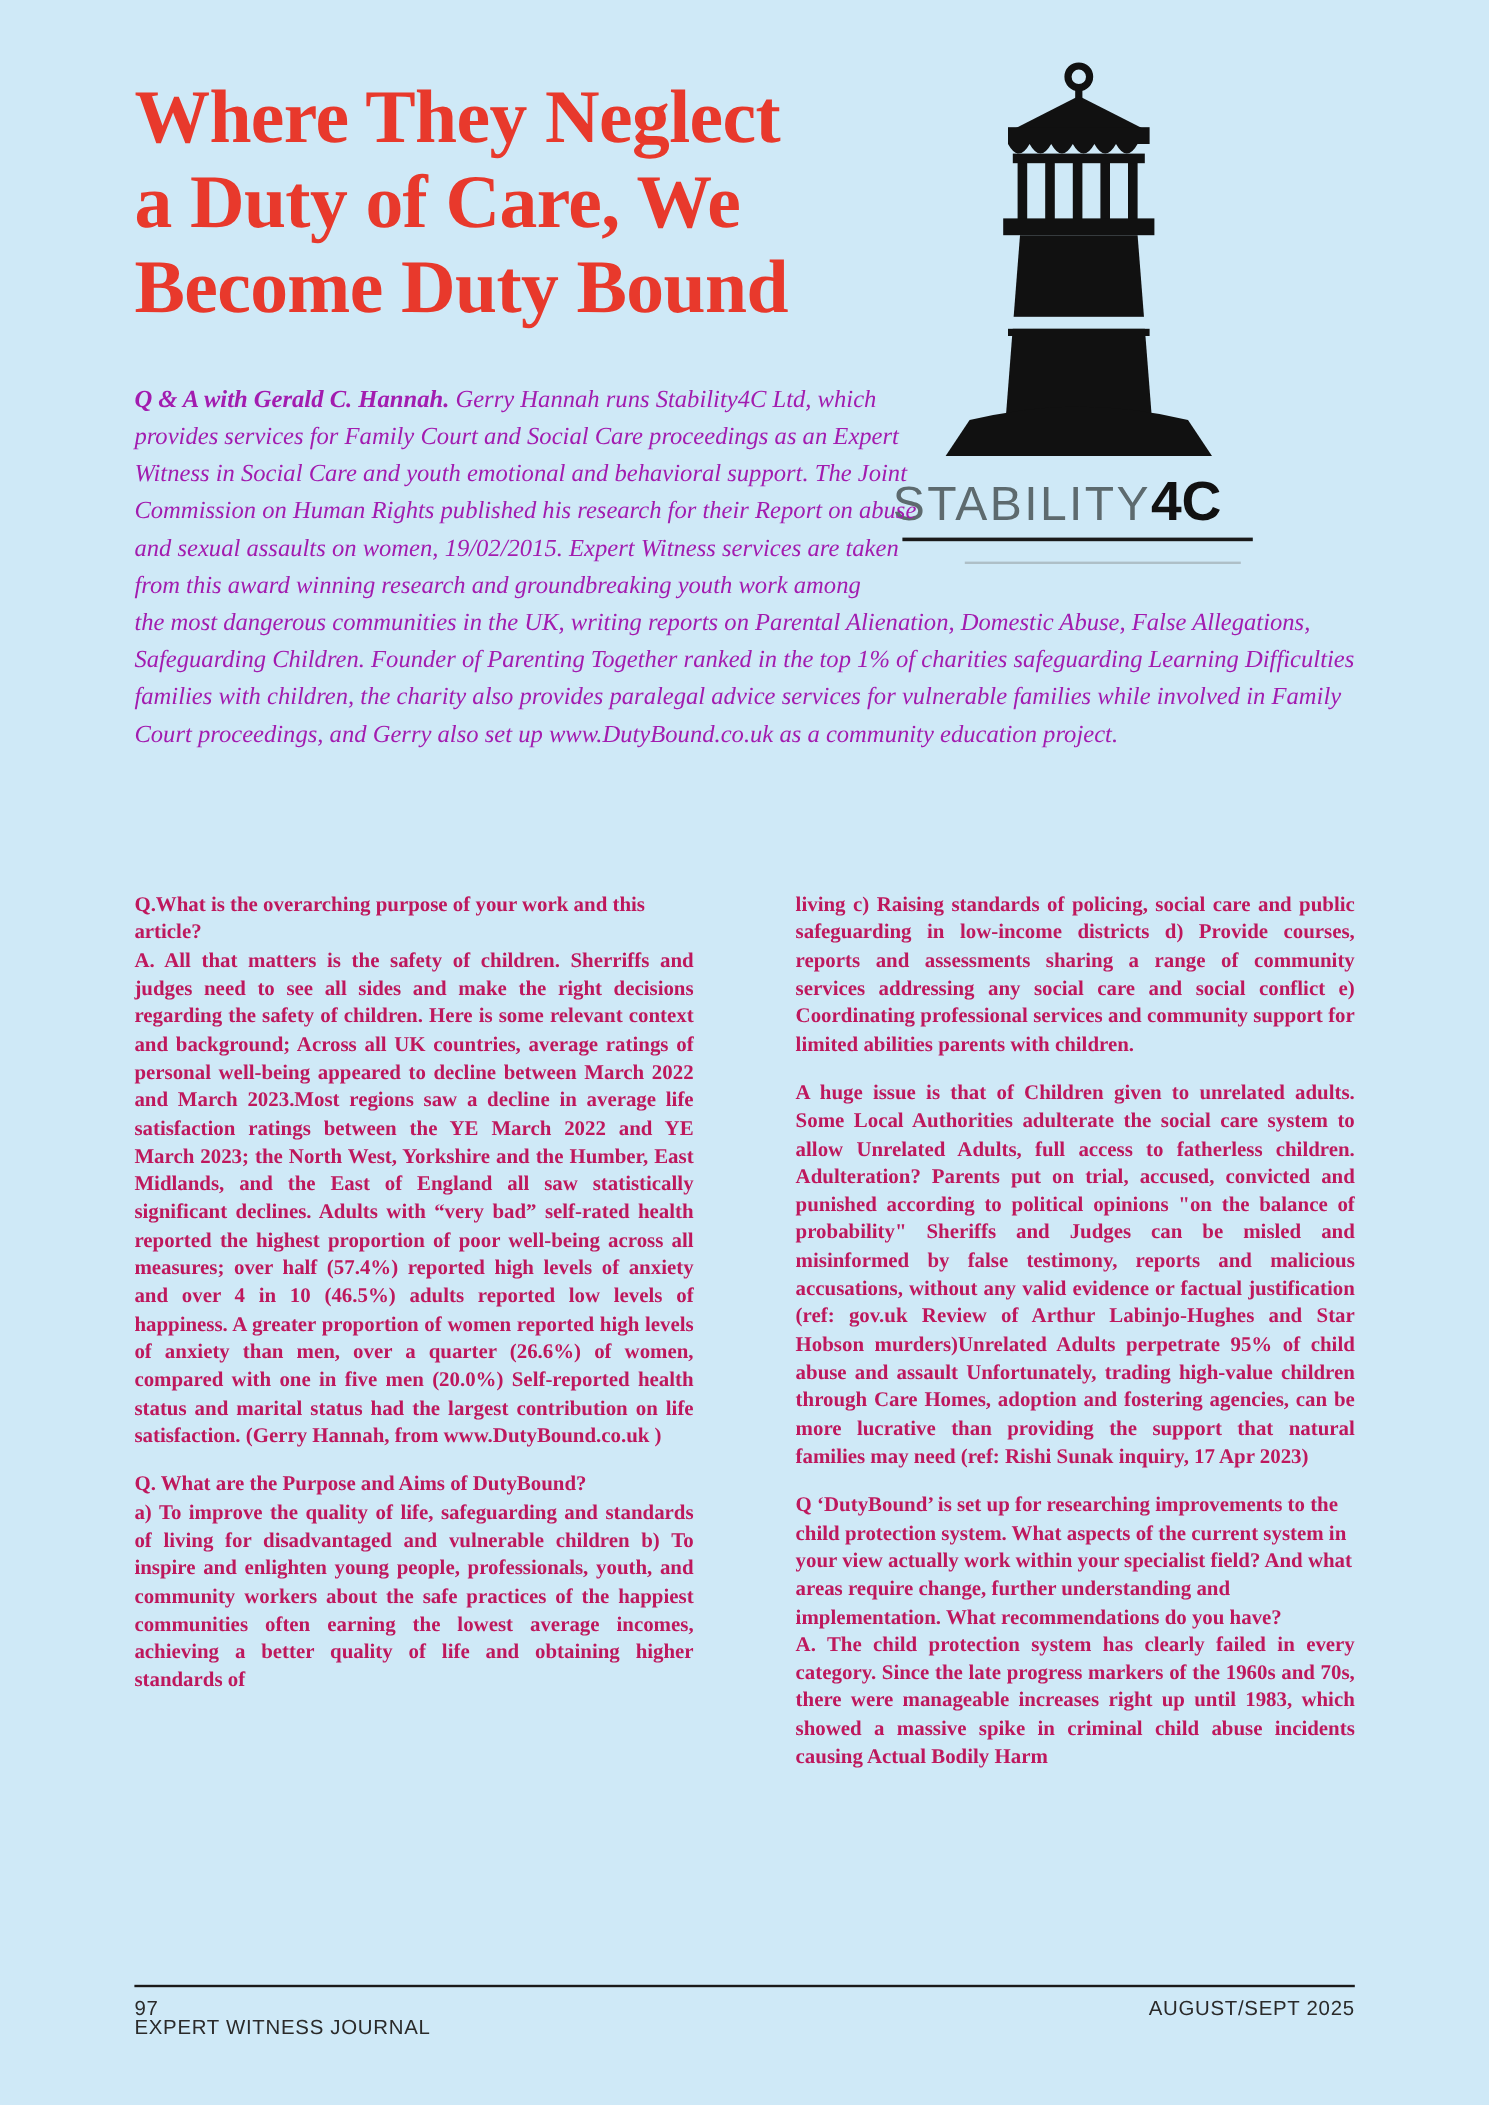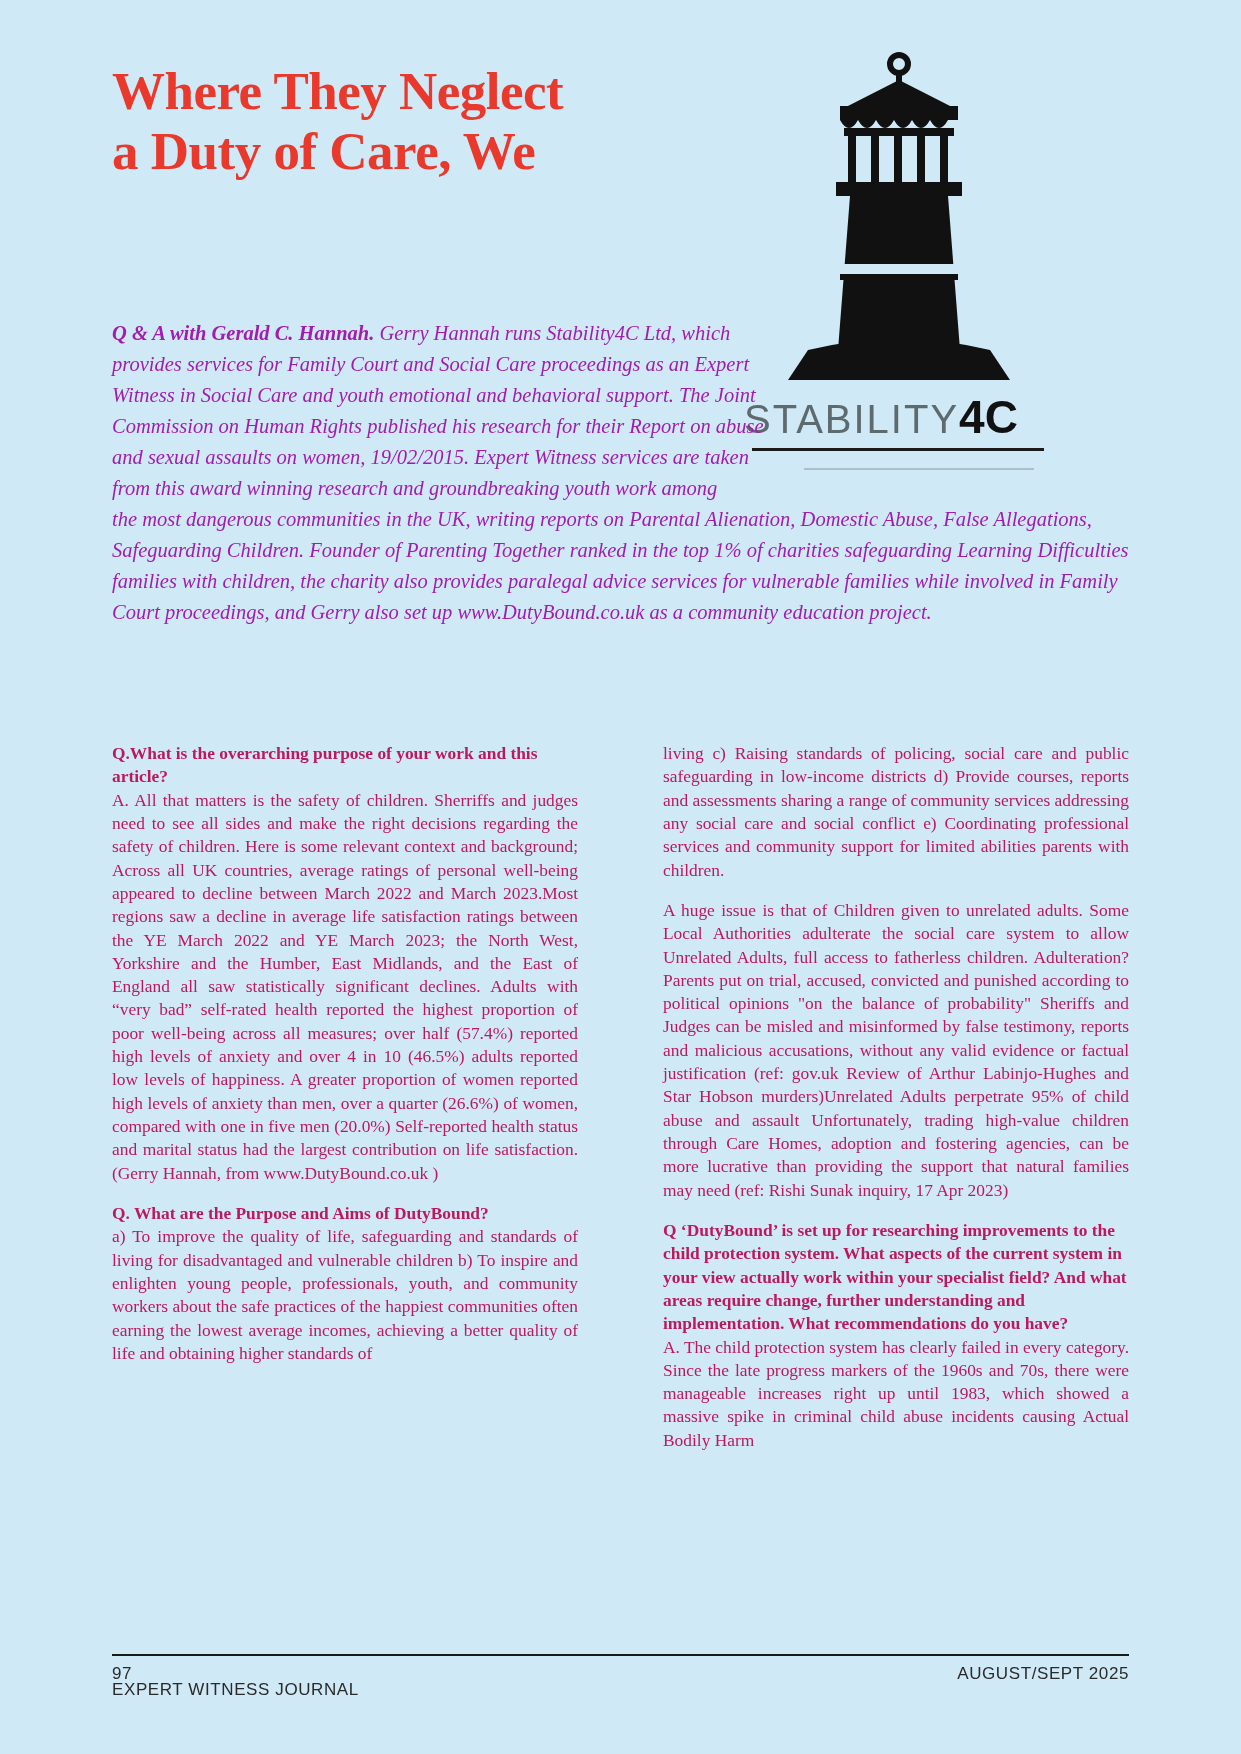--- a/index.html
+++ b/index.html
@@ -23,21 +23,21 @@
   }
 
   
   .headline {
     position: absolute;
     left: 112px;
     top: 62px;
     width: 660px;
     color: #e8392c;
     font-family: "Liberation Serif", serif;
-    font-size: 53px;
+    font-size: 63px;
     line-height: 1.13;
     font-weight: 700;
     letter-spacing: -0.5px;
   }
   .headline .line { display: block; white-space: nowrap; }
 
   
   .logo-block {
     position: absolute;
     left: 744px;
@@ -120,21 +120,21 @@
     position: absolute;
     top: 0;
     width: 466px;
     font-size: 17.4px;
     line-height: 1.34;
     text-align: justify;
     color: #be185d;
   }
   .col.left { left: 0; }
   .col.right { left: 551px; }
-  .col p { margin: 0 0 17px 0; }
+  .col p { margin: 0 0 17px 0; font-weight: bold; }
   .col p.q {
     font-weight: 700;
     text-align: left;
     margin-bottom: 0;
   }
 
   
   .footer-rule {
     position: absolute;
     left: 112px;
@@ -159,20 +159,21 @@
   .footer .right { position: absolute; right: 0; top: 0; }
 </style>
 </head>
 <body>
 
 <div class="page">
 
   <div class="headline">
     <span class="line">Where They Neglect</span>
     <span class="line">a Duty of Care, We</span>
+    <span class="line">Become Duty Bound</span>
   </div>
 
   <div class="logo-block">
     <svg class="lighthouse" viewBox="0 0 250 350">
       <g fill="#111111">
 
         <circle cx="125" cy="14" r="9" fill="none" stroke="#111" stroke-width="6"></circle>
         <rect x="122" y="20" width="6" height="14"></rect>
 
         <path d="M70 58 L125 30 L180 58 Z"></path>

